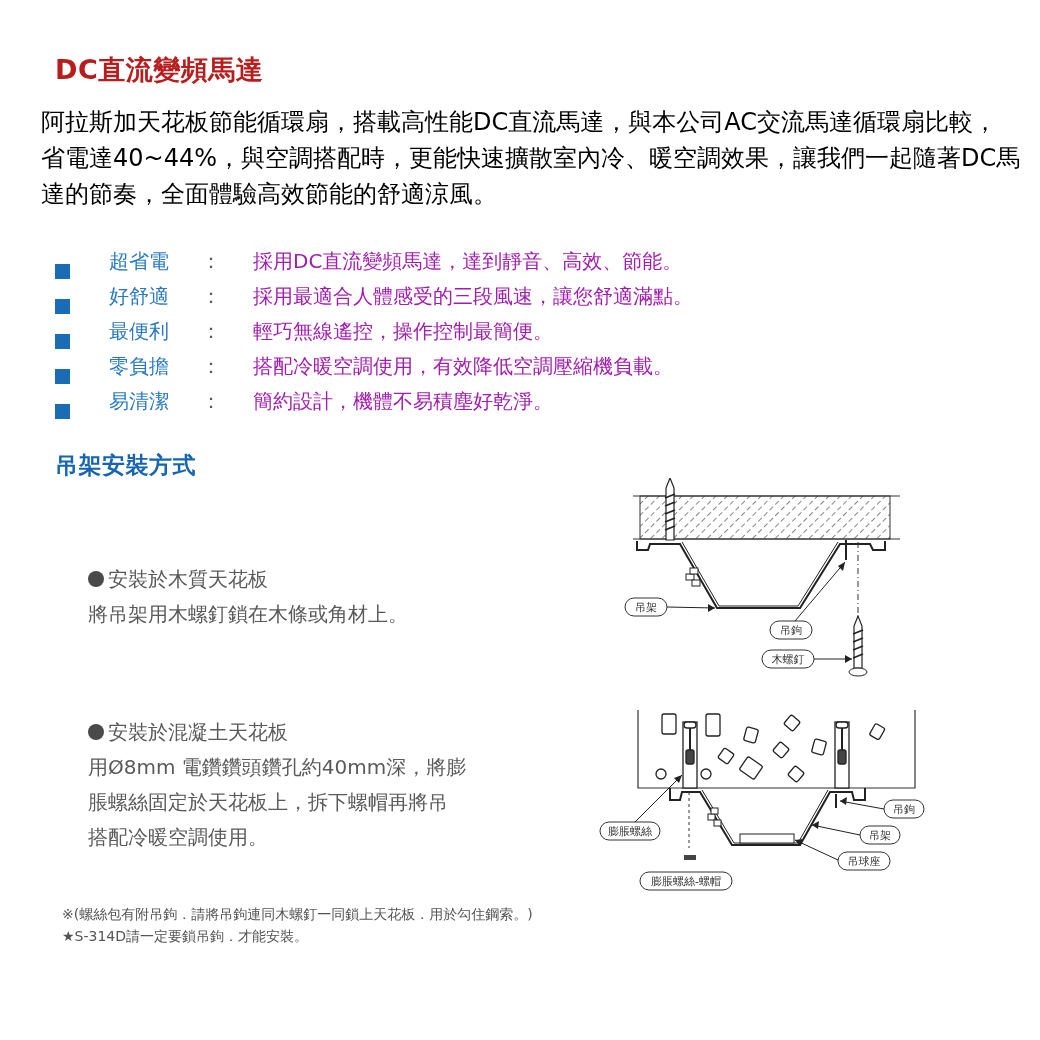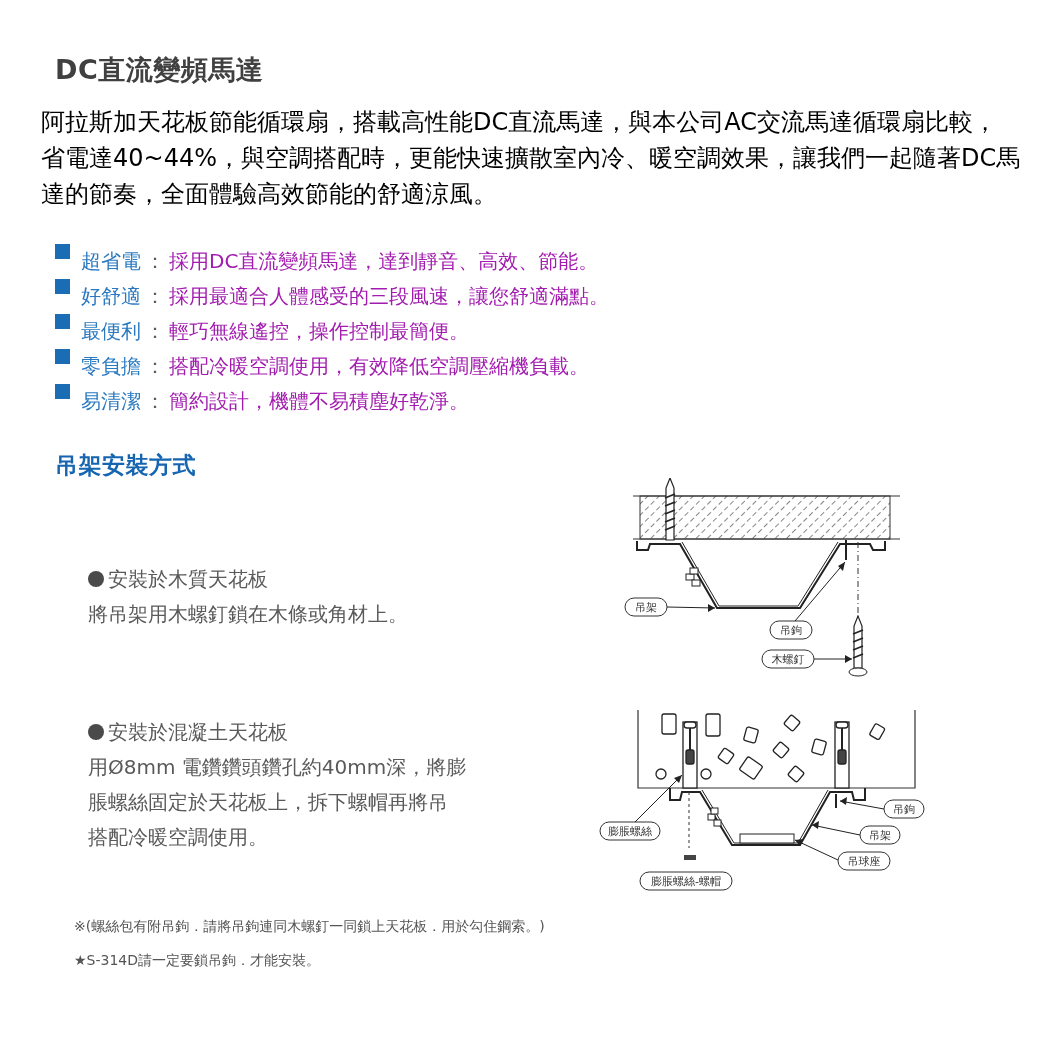--- a/index.html
+++ b/index.html
@@ -1,35 +1,35 @@
 <!DOCTYPE html>
 <html><head>
 <meta charset="utf-8">
 <style>
   html, body { margin:0; padding:0; background:#ffffff; }
   body { width:1040px; height:1040px; position:relative; overflow:hidden;
          font-family:"DejaVu Sans","Liberation Sans",sans-serif; color:#555555; }
   .abs { position:absolute; }
-  .h-green { left:55px; top:52px; font-size:27px; font-weight:bold; color:#404040; letter-spacing:0.5px; }
+  .h-green { left:55px; top:52px; font-size:27px; font-weight:bold; color:#b91c1c; letter-spacing:0.5px; }
   .intro { left:41px; top:104px; width:960px; font-size:24px; line-height:36px; color:#000000; }
   .intro p { margin:0; white-space:nowrap; }
   .features { left:55px; top:244px; font-size:20px; line-height:35px; }
-  .feat { display:flex; align-items:flex-start; white-space:nowrap; }
+  .feat { display:flex; align-items:flex-end; white-space:nowrap;gap:28px; }
   .sq { width:15px; height:15px; background:#1a6cb5; margin-right:11px; display:inline-block; }
   .feat-label { color:#2a79c0; }
   .feat-colon { color:#5a5a5a; margin:0 4px; }
   .feat-text { color:#a21caf; }
   .h-blue { left:55px; top:450px; font-size:23px; font-weight:bold; color:#1565b0; letter-spacing:0.5px; }
   .method { font-size:20px; line-height:35px; color:#5a5a5a; }
   .method p { margin:0; white-space:nowrap; }
   .bullet-dot { display:inline-block; width:16px; height:16px; border-radius:50%; background:#4a4a4a; margin-right:4px; vertical-align:-1px; }
   .m1 { left:88px; top:562px; }
   .m2 { left:88px; top:715px; }
   .notes { left:62px; top:903px; font-size:14px; line-height:22px; color:#555; }
-  .notes p { margin:12px; white-space:nowrap; }
+  .notes p { margin:0; white-space:nowrap; }
   .diagram { position:absolute; }
   .diag-label { font-family:"DejaVu Sans",sans-serif; font-size:11px; fill:#333; }
 </style>
 </head>
 <body>
 
 <div class="abs h-green">DC直流變頻馬達</div>
 
 <div class="abs intro">
   <p>阿拉斯加天花板節能循環扇，搭載高性能DC直流馬達，與本公司AC交流馬達循環扇比較，</p>

